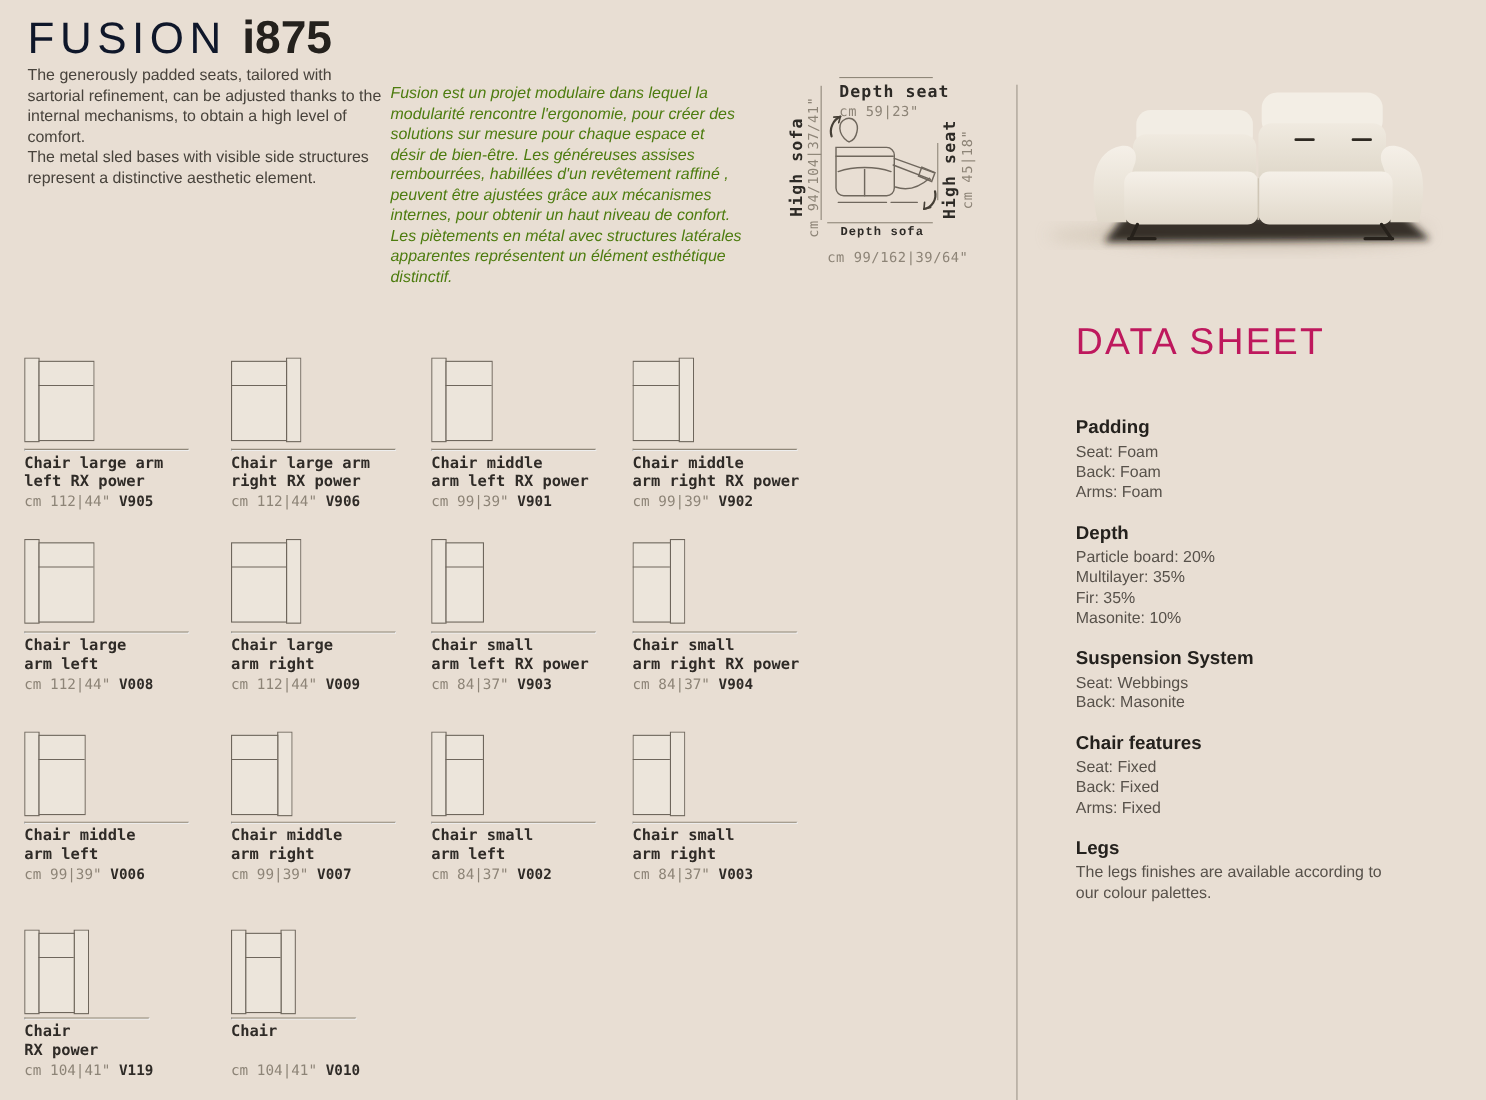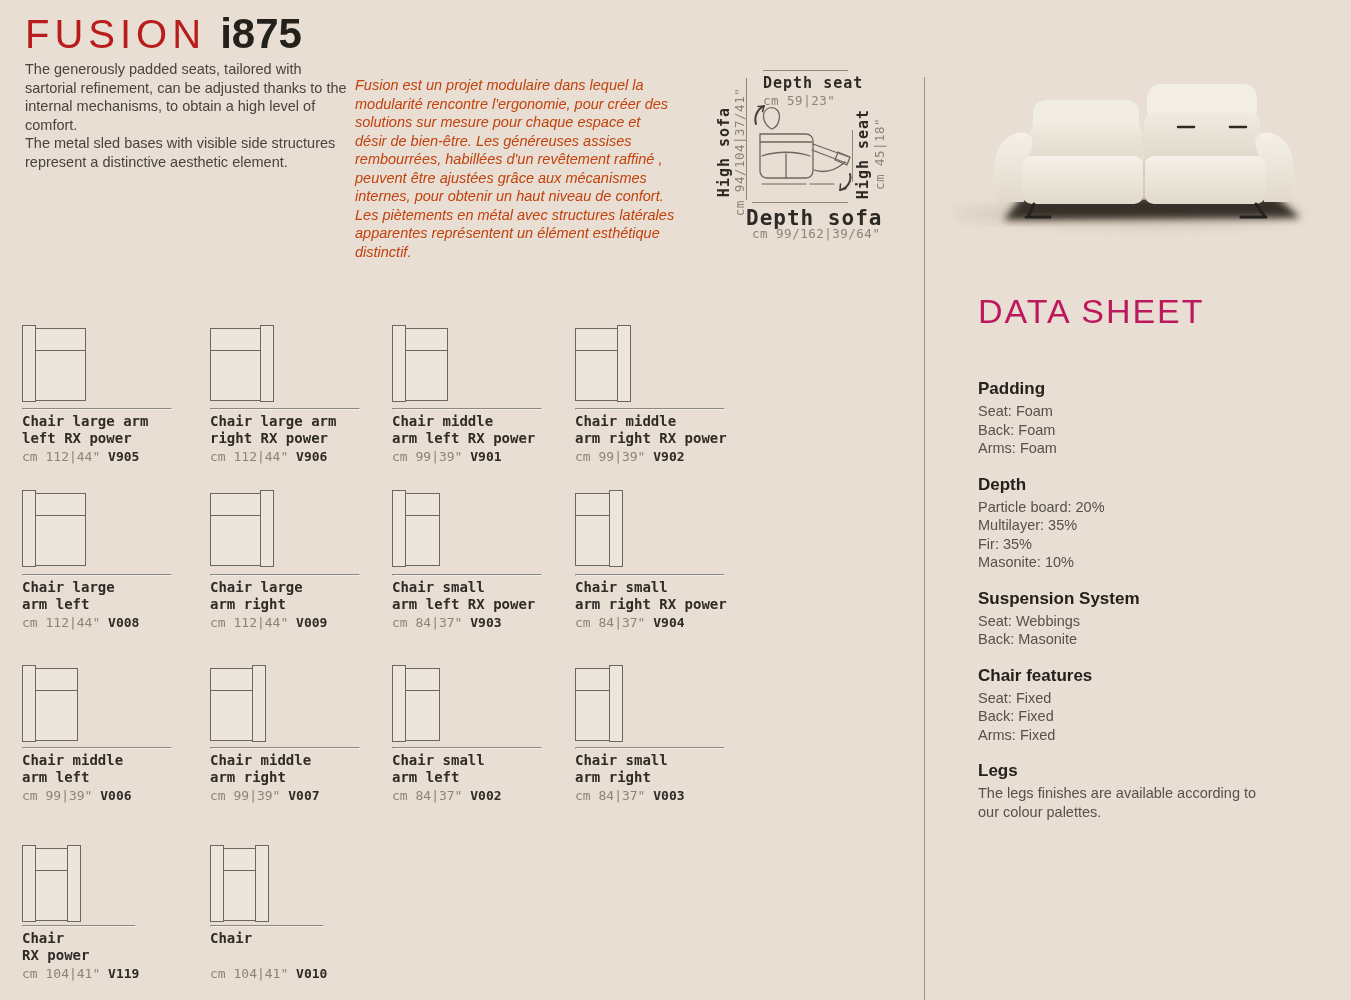--- a/index.html
+++ b/index.html
@@ -3,27 +3,27 @@
 <meta charset="utf-8">
 <style>
   html,body{margin:0;padding:0;background:#cfc6bb;}
   .page{
     position:relative;width:1351px;height:1000px;margin:0 auto;
     background:#e8ded3;overflow:hidden;
     font-family:"Liberation Sans",sans-serif;color:#2d2a26;
   }
   
   .title{position:absolute;left:25px;top:10px;white-space:nowrap;}
-  .title .collection{font-size:40px;font-weight:300;letter-spacing:5px;color:#b91c1c;}
+  .title .collection{font-size:40px;font-weight:300;letter-spacing:5px;color:#0f172a;}
   .title .model{font-size:42px;font-weight:800;letter-spacing:0px;color:#24211d;margin-left:14px;}
   
   .intro-en{position:absolute;left:25px;top:60px;width:330px;
     font-size:14.5px;line-height:18.5px;color:#48433c;white-space:pre-line;}
   .intro-fr{position:absolute;left:355px;top:76px;width:320px;
-    font-size:14.5px;line-height:18.5px;color:#c2410c;font-style:italic;}
+    font-size:14.5px;line-height:18.5px;color:#4d7c0f;font-style:italic;}
   
   .dims{position:absolute;left:700px;top:60px;width:215px;height:185px;}
   .dims .hline{position:absolute;height:0;border-top:1px solid #8f8779;}
   .dims .vline{position:absolute;width:0;border-left:1px solid #8f8779;}
   .dim-label{font-family:"DejaVu Sans Mono",monospace;font-weight:bold;
     font-size:15px;letter-spacing:1px;color:#2d2a26;white-space:nowrap;}
   .dim-value{font-family:"DejaVu Sans Mono",monospace;font-size:12.5px;
     color:#8d8477;white-space:nowrap;letter-spacing:0.5px;}
   .rot{position:absolute;transform:translate(-50%,-50%) rotate(-90deg);}
   .abs{position:absolute;}
@@ -90,21 +90,21 @@
       </g>
       <g fill="none" stroke="#453f36" stroke-width="2" stroke-linecap="round">
         <path d="M8,24 A15,15 0 0 1 16,6"></path>
         <path d="M16,6 l-6,0.5 M16,6 l-1.5,5.5" stroke-width="1.5"></path>
         <path d="M92,90 A13,13 0 0 0 102,74"></path>
         <path d="M92,90 l6,-1.5 M92,90 l0.5,-6" stroke-width="1.5"></path>
       </g>
     </svg>
 
     <div class="hline" style="left:52px;top:142px;width:96px;"></div>
-    <div class="dim-label abs" style="left:46px;top:146px;font-size:21px;">Depth sofa</div>
+    <div class="dim-label abs" style="left:64px;top:146px;font-size:11px;font-family:Liberation Mono, monospace;">Depth sofa</div>
     <div class="dim-value abs" style="left:52px;top:166px;">cm 99/162|39/64"</div>
   </div>
 
   <div class="divider"></div>
 
   <svg class="sofa" viewBox="0 0 404 168">
     <defs>
       <filter id="b1" x="-30%" y="-30%" width="160%" height="160%">
           <feGaussianBlur stdDeviation="3.5"></feGaussianBlur>
         </filter>

